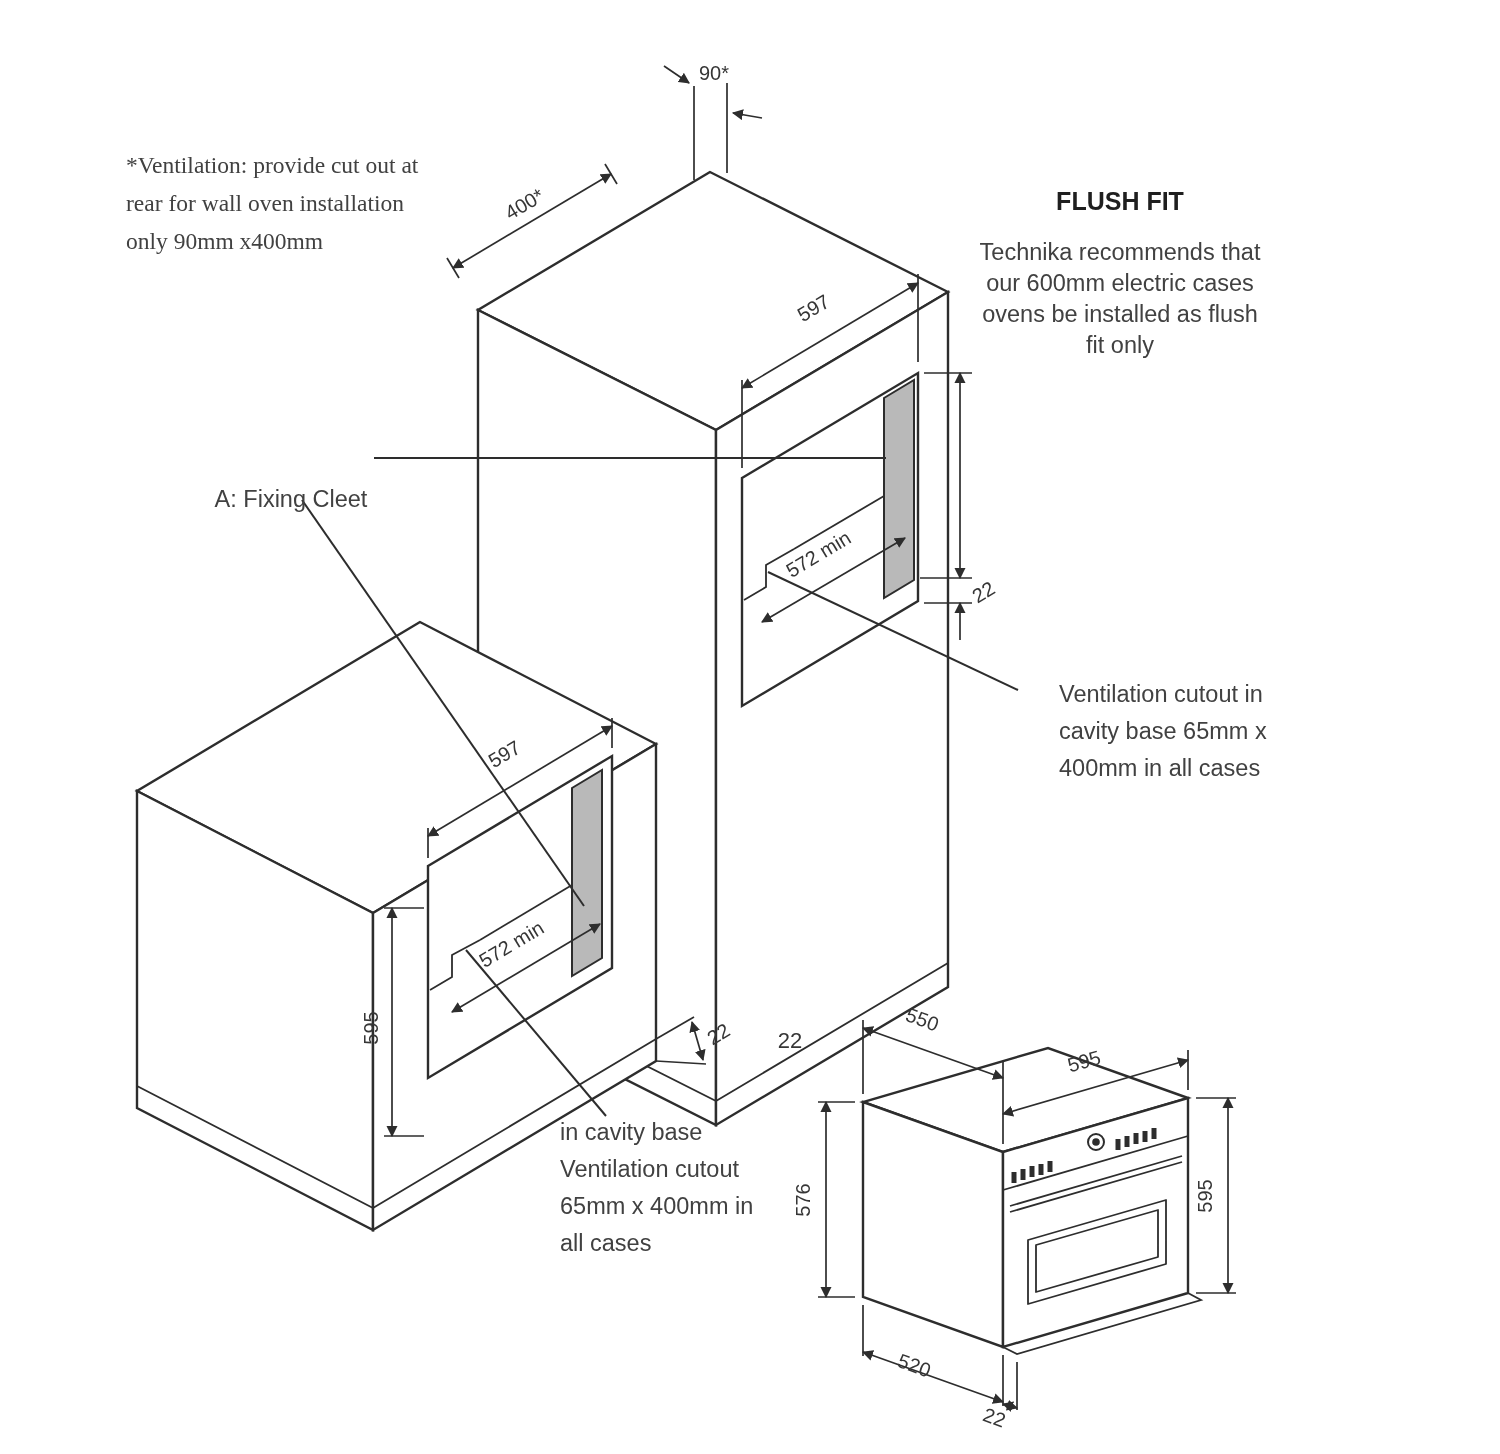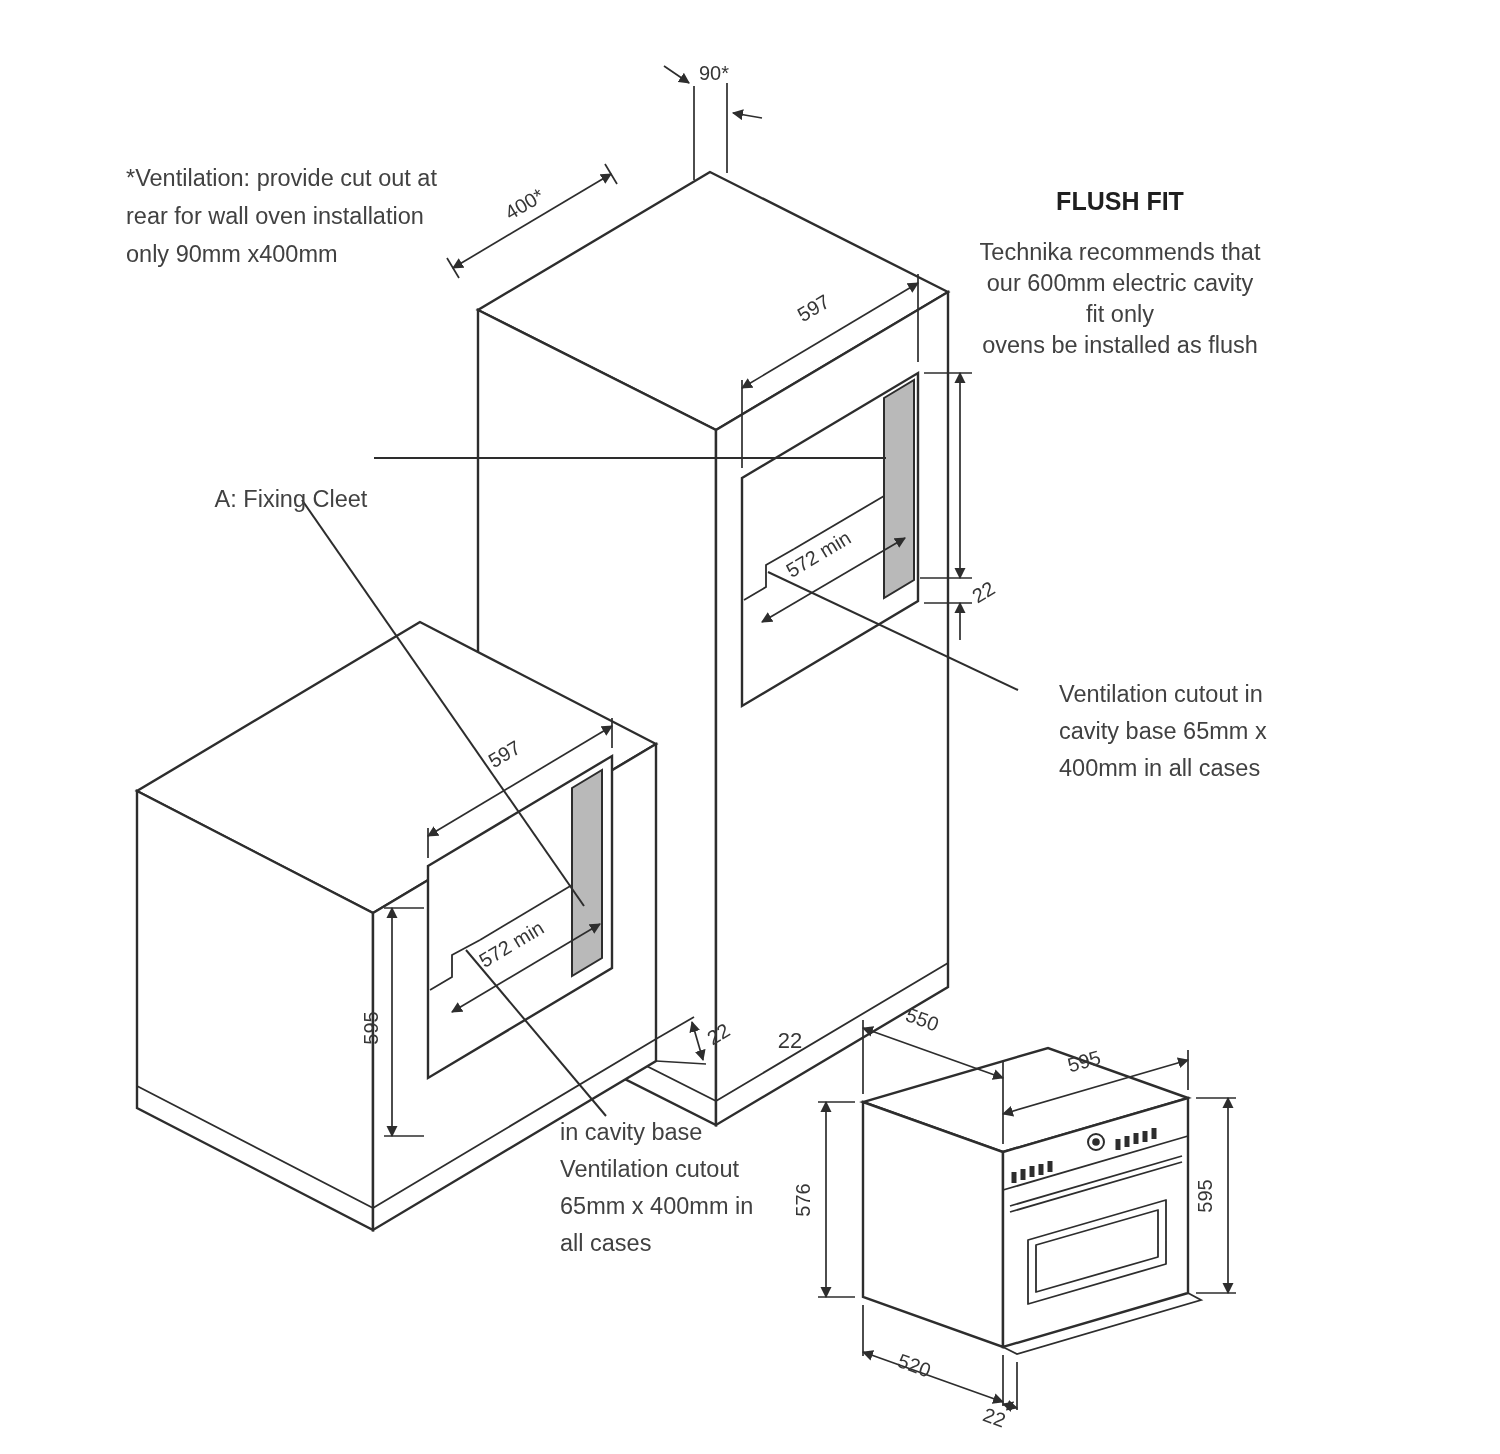--- a/index.html
+++ b/index.html
@@ -8,21 +8,21 @@
   svg{position:absolute;left:0;top:0;}
   .face{fill:#ffffff;stroke:#2d2d2d;stroke-width:2.4;stroke-linejoin:miter;}
   .thin{stroke:#2d2d2d;stroke-width:1.8;fill:none;}
   .dim{stroke:#2d2d2d;stroke-width:1.7;fill:none;}
   .lead{stroke:#2d2d2d;stroke-width:2;fill:none;}
   .cleat{fill:#b9b9b9;stroke:#2d2d2d;stroke-width:2;}
   .dimtxt{font:500 20px "Liberation Sans",sans-serif;fill:#363636;}
   .dimtxt-lg{font:500 22px "Liberation Sans",sans-serif;fill:#363636;}
   .note{position:absolute;font-size:23.5px;}
   .note .l{white-space:nowrap;}
-  .vent-note{left:126px;top:159px;width:360px;line-height:38px;}
+  .vent-note{left:126px;top:146px;width:360px;line-height:38px;font-family:Liberation Serif, serif;}
   .flush{left:952px;top:186px;width:336px;text-align:center;line-height:31px;}
   .flush .t{font-weight:bold;font-size:25px;color:#1f1f1f;margin-bottom:20px;}
   .cleet{left:118px;top:441px;width:346px;text-align:center;line-height:33px;margin-top:42px;}
   .ventu{left:1022px;top:676px;width:260px;line-height:37px;margin-left:37px;}
   .ventl{left:560px;top:1114px;width:240px;line-height:37px;}
 </style>
 </head>
 <body>
 
 <div class="page">
@@ -196,23 +196,23 @@
 
 <div class="note vent-note">
   <div class="l">*Ventilation: provide cut out at</div>
   <div class="l">rear for wall oven installation</div>
   <div class="l">only 90mm x400mm</div>
 </div>
 
 <div class="note flush">
   <div class="t">FLUSH FIT</div>
   <div class="l">Technika recommends that</div>
-  <div class="l">our 600mm electric cavity</div>
+  <div class="l">our 600mm electric cases</div>
+  <div class="l">ovens be installed as flush</div>
   <div class="l">fit only</div>
-  <div class="l">ovens be installed as flush</div>
 </div>
 
 <div class="note cleet">
   <div class="l">A: Fixing Cleet</div>
 </div>
 
 <div class="note ventu">
   <div class="l">Ventilation cutout in</div>
   <div class="l">cavity base 65mm x</div>
   <div class="l">400mm in all cases</div>

